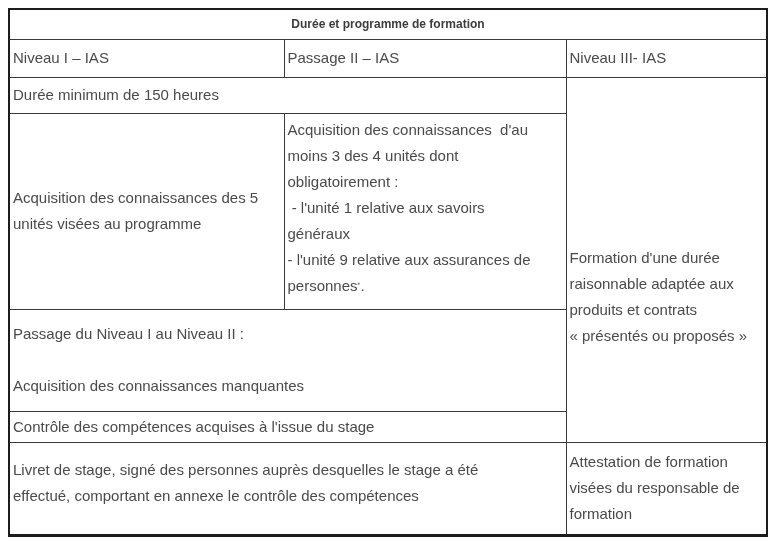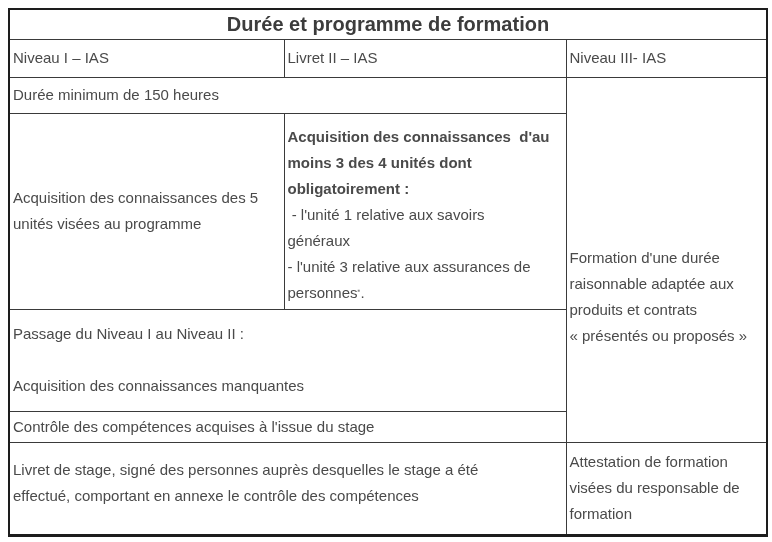--- a/index.html
+++ b/index.html
@@ -25,31 +25,31 @@
     border: 1px solid #3a3a3a;
     font-size: 15px;
     line-height: 26px;
     color: #4a4a4a;
     padding: 0 3px;
     vertical-align: middle;
     overflow: hidden;
   }
   .title-cell {
     font-weight: bold;
-    font-size: 20px;
+    font-size: 12px;
     color: #3c3c3c;
     text-align: center;
     line-height: 20px;
   }
   .header-cell { }
   .center { text-align: left; }
   .pre { white-space: pre-wrap; }
   .cell-top { vertical-align: top; padding-top: 3px; }
   .para { }
-  .para-first { margin-top: 7px; font-weight: bold; }
+  .para-first { margin-top: 0; }
   .footmark {
     font-size: 8px;
     vertical-align: 5px;
     color: #8d8d8d;
     line-height: 0;
   }
   .formation-cell {
     vertical-align: middle;
     padding-top: 75px;
   }
@@ -66,42 +66,42 @@
       <col style="width:201px">
     </colgroup>
 
     <tbody>
         <tr style="height:30px">
       <td colspan="3" class="title-cell">Durée et programme de formation</td>
     </tr>
 
     <tr style="height:38px">
       <td class="header-cell">Niveau I – IAS</td>
-      <td class="header-cell">Livret II – IAS</td>
+      <td class="header-cell">Passage II – IAS</td>
       <td class="header-cell">Niveau III- IAS</td>
     </tr>
 
     <tr style="height:36px">
       <td colspan="2" class="center">Durée minimum de 150 heures</td>
       <td rowspan="4" class="formation-cell pre">Formation d'une durée
 raisonnable adaptée aux
 produits et contrats
 « présentés ou proposés »</td>
     </tr>
 
     <tr style="height:196px">
       <td class="pre">Acquisition des connaissances des 5
 unités visées au programme</td>
       <td class="cell-top">
         <div class="para para-first pre">Acquisition des connaissances  d'au
 moins 3 des 4 unités dont
 obligatoirement :</div>
         <div class="para pre"> - l'unité 1 relative aux savoirs
 généraux</div>
-        <div class="para pre"><span>- l'unité 3 relative aux assurances de
+        <div class="para pre"><span>- l'unité 9 relative aux assurances de
 personnes</span><span class="footmark">▪</span><span>.</span></div>
       </td>
     </tr>
 
     <tr style="height:102px">
       <td colspan="2" class="center pre">Passage du Niveau I au Niveau II :
 
 Acquisition des connaissances manquantes</td>
     </tr>
 

